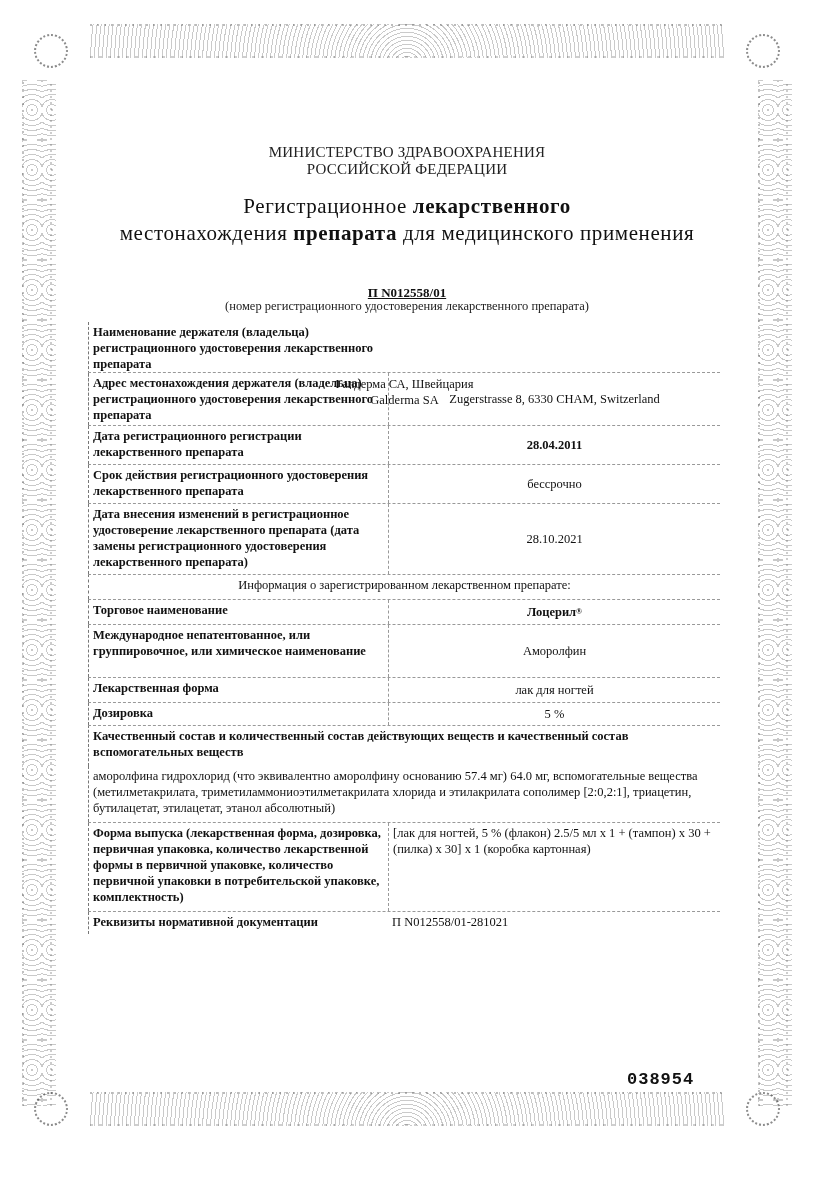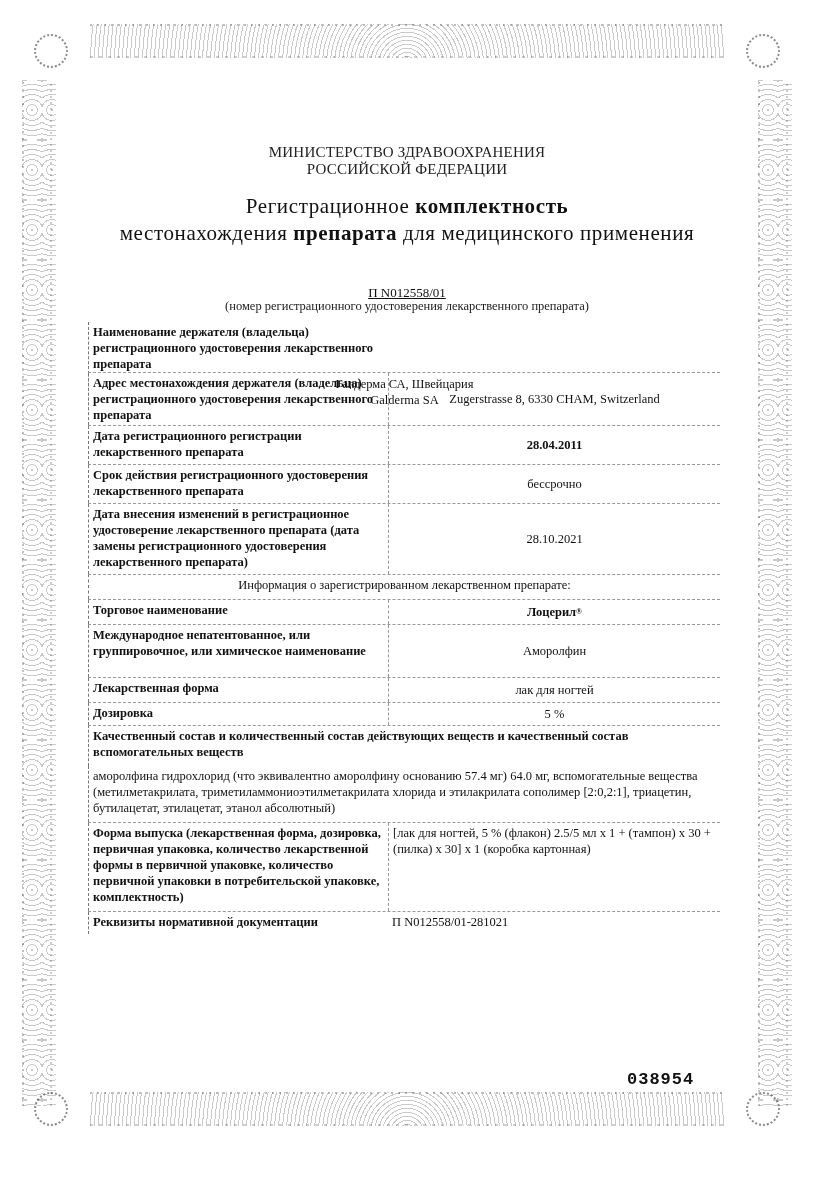--- a/index.html
+++ b/index.html
@@ -38,21 +38,21 @@
   .rosette.bl { left: 34px; bottom: 60px; }
   .rosette.br { right: 34px; bottom: 60px; }
 
   
   .ministry { position: absolute; top: 144px; left: 0; width: 814px; text-align: center;
               font-size: 15px; line-height: 17px; color: #222; letter-spacing: 0.2px; }
   .title { position: absolute; top: 193px; left: 0; width: 814px; text-align: center;
            font-size: 21px; line-height: 27px; color: #111; letter-spacing: 0.6px; }
   .title .b { font-weight: bold; }
   .reg-number { position: absolute; top: 285px; left: 0; width: 814px; text-align: center;
-                font-size: 13px; font-weight: normal; text-decoration: underline; }
+                font-size: 13px; font-weight: bold; text-decoration: underline; }
   .reg-caption { position: absolute; top: 299px; left: 0; width: 814px; text-align: center;
                  font-size: 12.5px; color: #222; }
 
   
   .table { position: absolute; left: 88px; width: 632px; top: 322px;
            font-size: 12.5px; line-height: 16px; }
   .row { position: relative; display: flex; border-top: 1px dashed #999; }
   .row.first { border-top: none; flex-direction: column; }
   .row .label { width: 300px; padding: 2px 4px; font-weight: bold;
                 border-left: 1px dashed #777; box-sizing: border-box; }
@@ -83,21 +83,21 @@
   <div class="rosette bl"></div>
   <div class="rosette br"></div>
 </div>
 
 <div class="ministry">
   <div>МИНИСТЕРСТВО ЗДРАВООХРАНЕНИЯ</div>
   <div>РОССИЙСКОЙ ФЕДЕРАЦИИ</div>
 </div>
 
 <div class="title">
-  <div><span>Регистрационное </span><span class="b">комплектность</span></div>
+  <div><span>Регистрационное </span><span class="b">лекарственного</span></div>
   <div><span>местонахождения </span><span class="b">препарата</span><span> для медицинского применения</span></div>
 </div>
 
 <div class="reg-number">П N012558/01</div>
 <div class="reg-caption">(номер регистрационного удостоверения лекарственного препарата)</div>
 
 <div class="table">
   <div class="row first" style="height:50px">
     <div class="label">Наименование держателя (владельца) регистрационного удостоверения лекарственного препарата</div>
     <div class="value" style="flex-direction:column">

